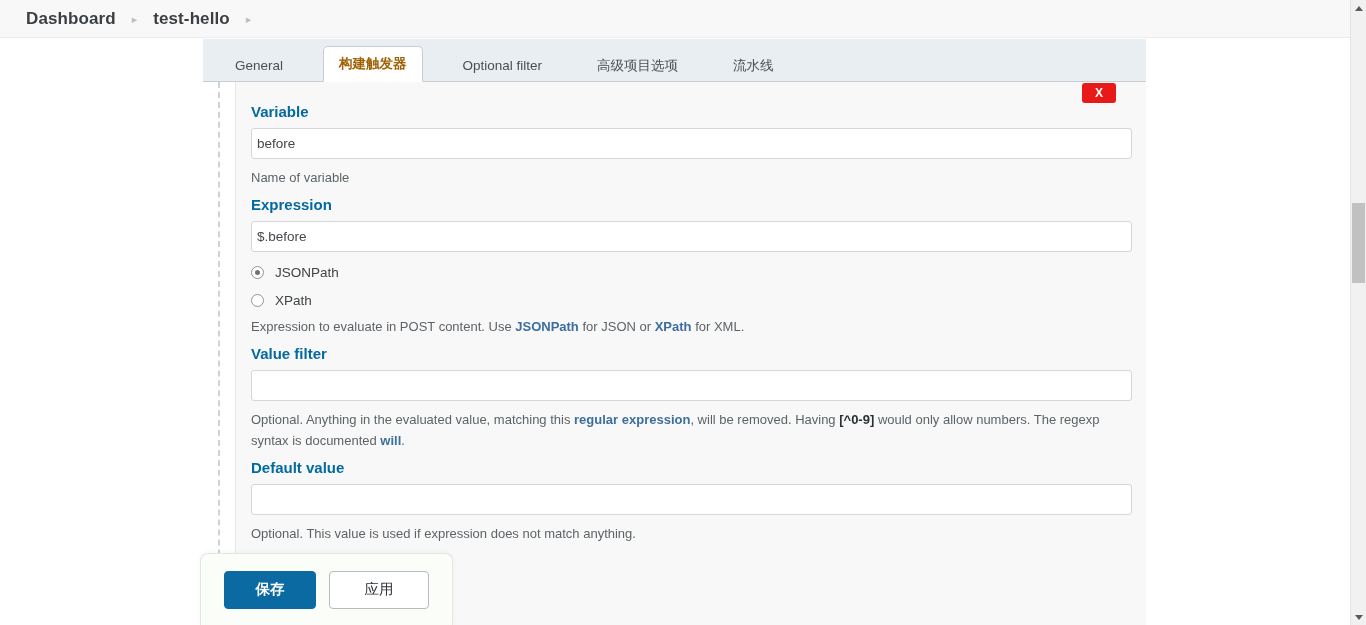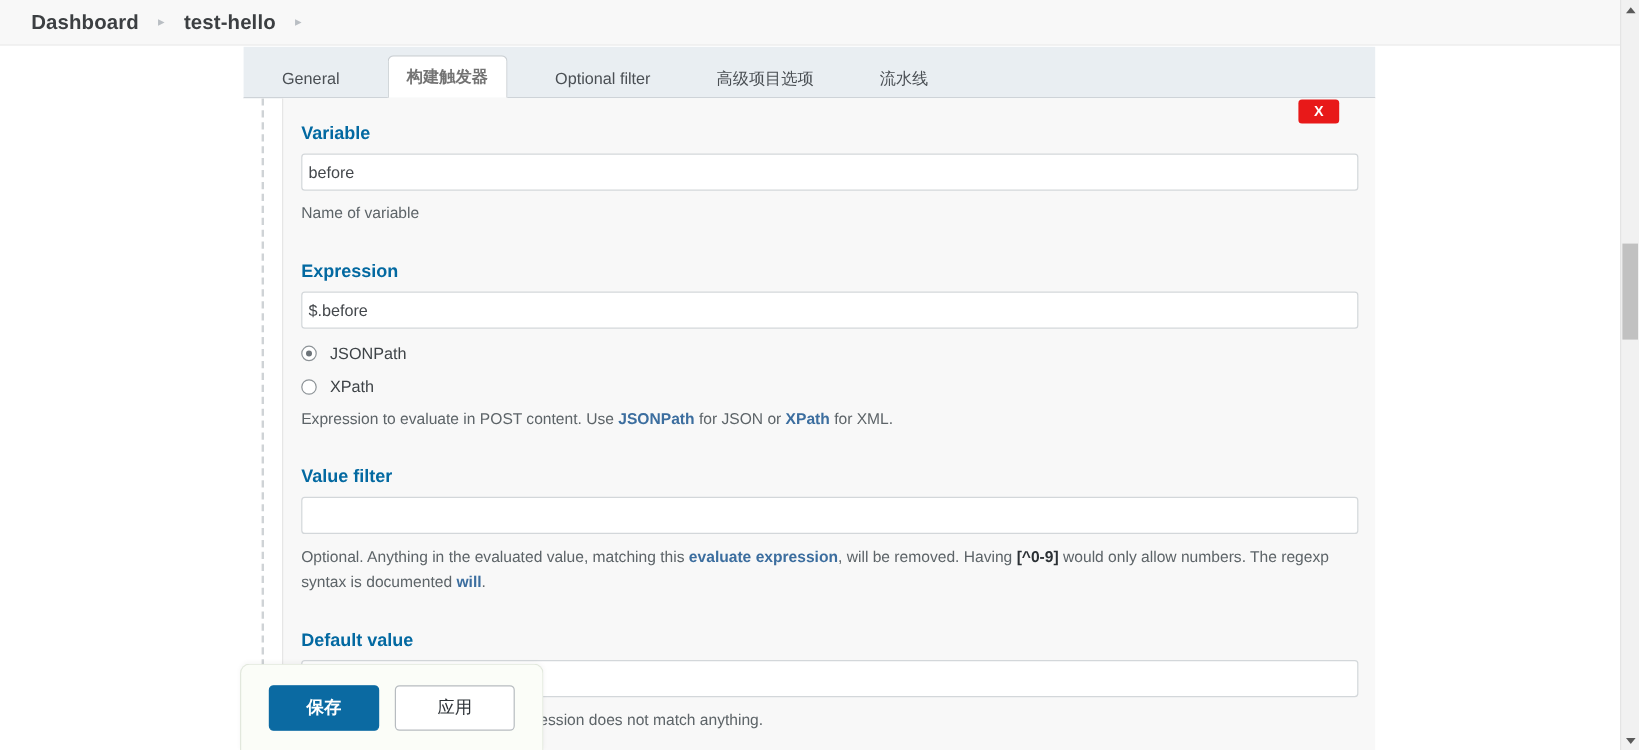--- a/index.html
+++ b/index.html
@@ -57,21 +57,21 @@
     line-height: 33px;
     box-sizing: border-box;
     cursor: pointer;
     position: relative;
     white-space: nowrap;
     margin-bottom: -1px;
   }
   .tab.active {
     background: #ffffff;
     font-weight: bold;
-    color: #737373;
+    color: #a16207;
     border: 1px solid #c8cdd1;
     border-bottom: 1px solid #ffffff;
     border-radius: 5px 5px 0 0;
     height: 36px; line-height: 34px;
   }
 
   
   .panel {
     position: absolute; left: 203px; top: 82px;
     width: 943px; height: 543px;
@@ -165,21 +165,21 @@
     width: 5px; height: 5px;
     border-radius: 50%;
     background: #6d7479;
   }
   .radio-label {
     font-size: 13.5px;
     color: #3e4347;
     margin-left: 11px;
   }
 
-  .block { margin-top: 30px; }
+  .block { margin-top: 8px; }
 
   
   .save-bar {
     position: absolute;
     left: 200px; top: 553px;
     width: 253px; height: 72px;
     background: #fbfdf8;
     border: 1px solid #e2e8dd;
     border-bottom: none;
     border-radius: 8px 8px 0 0;
@@ -294,21 +294,21 @@
 
           <div class="help-text">
             <span>Expression to evaluate in POST content. Use </span><a href="#">JSONPath</a><span> for JSON or </span><a href="#">XPath</a><span> for XML.</span>
           </div>
         </div>
 
         <div class="block">
           <div class="field-label">Value filter</div>
           <input class="text-input" type="text" value="" style="">
           <div class="help-text">
-            <span>Optional. Anything in the evaluated value, matching this </span><a href="#">evaluate expression</a><span>, will be removed. Having </span><b>[^0-9]</b><span> would only allow numbers. The regexp syntax is documented </span><a href="#">will</a><span>.</span>
+            <span>Optional. Anything in the evaluated value, matching this </span><a href="#">regular expression</a><span>, will be removed. Having </span><b>[^0-9]</b><span> would only allow numbers. The regexp syntax is documented </span><a href="#">will</a><span>.</span>
           </div>
         </div>
 
         <div class="block">
           <div class="field-label">Default value</div>
           <input class="text-input" type="text" value="" style="">
           <div class="help-text">
             <span>Optional. This value is use</span><span>d if expression does not match anything.</span>
           </div>
         </div>

